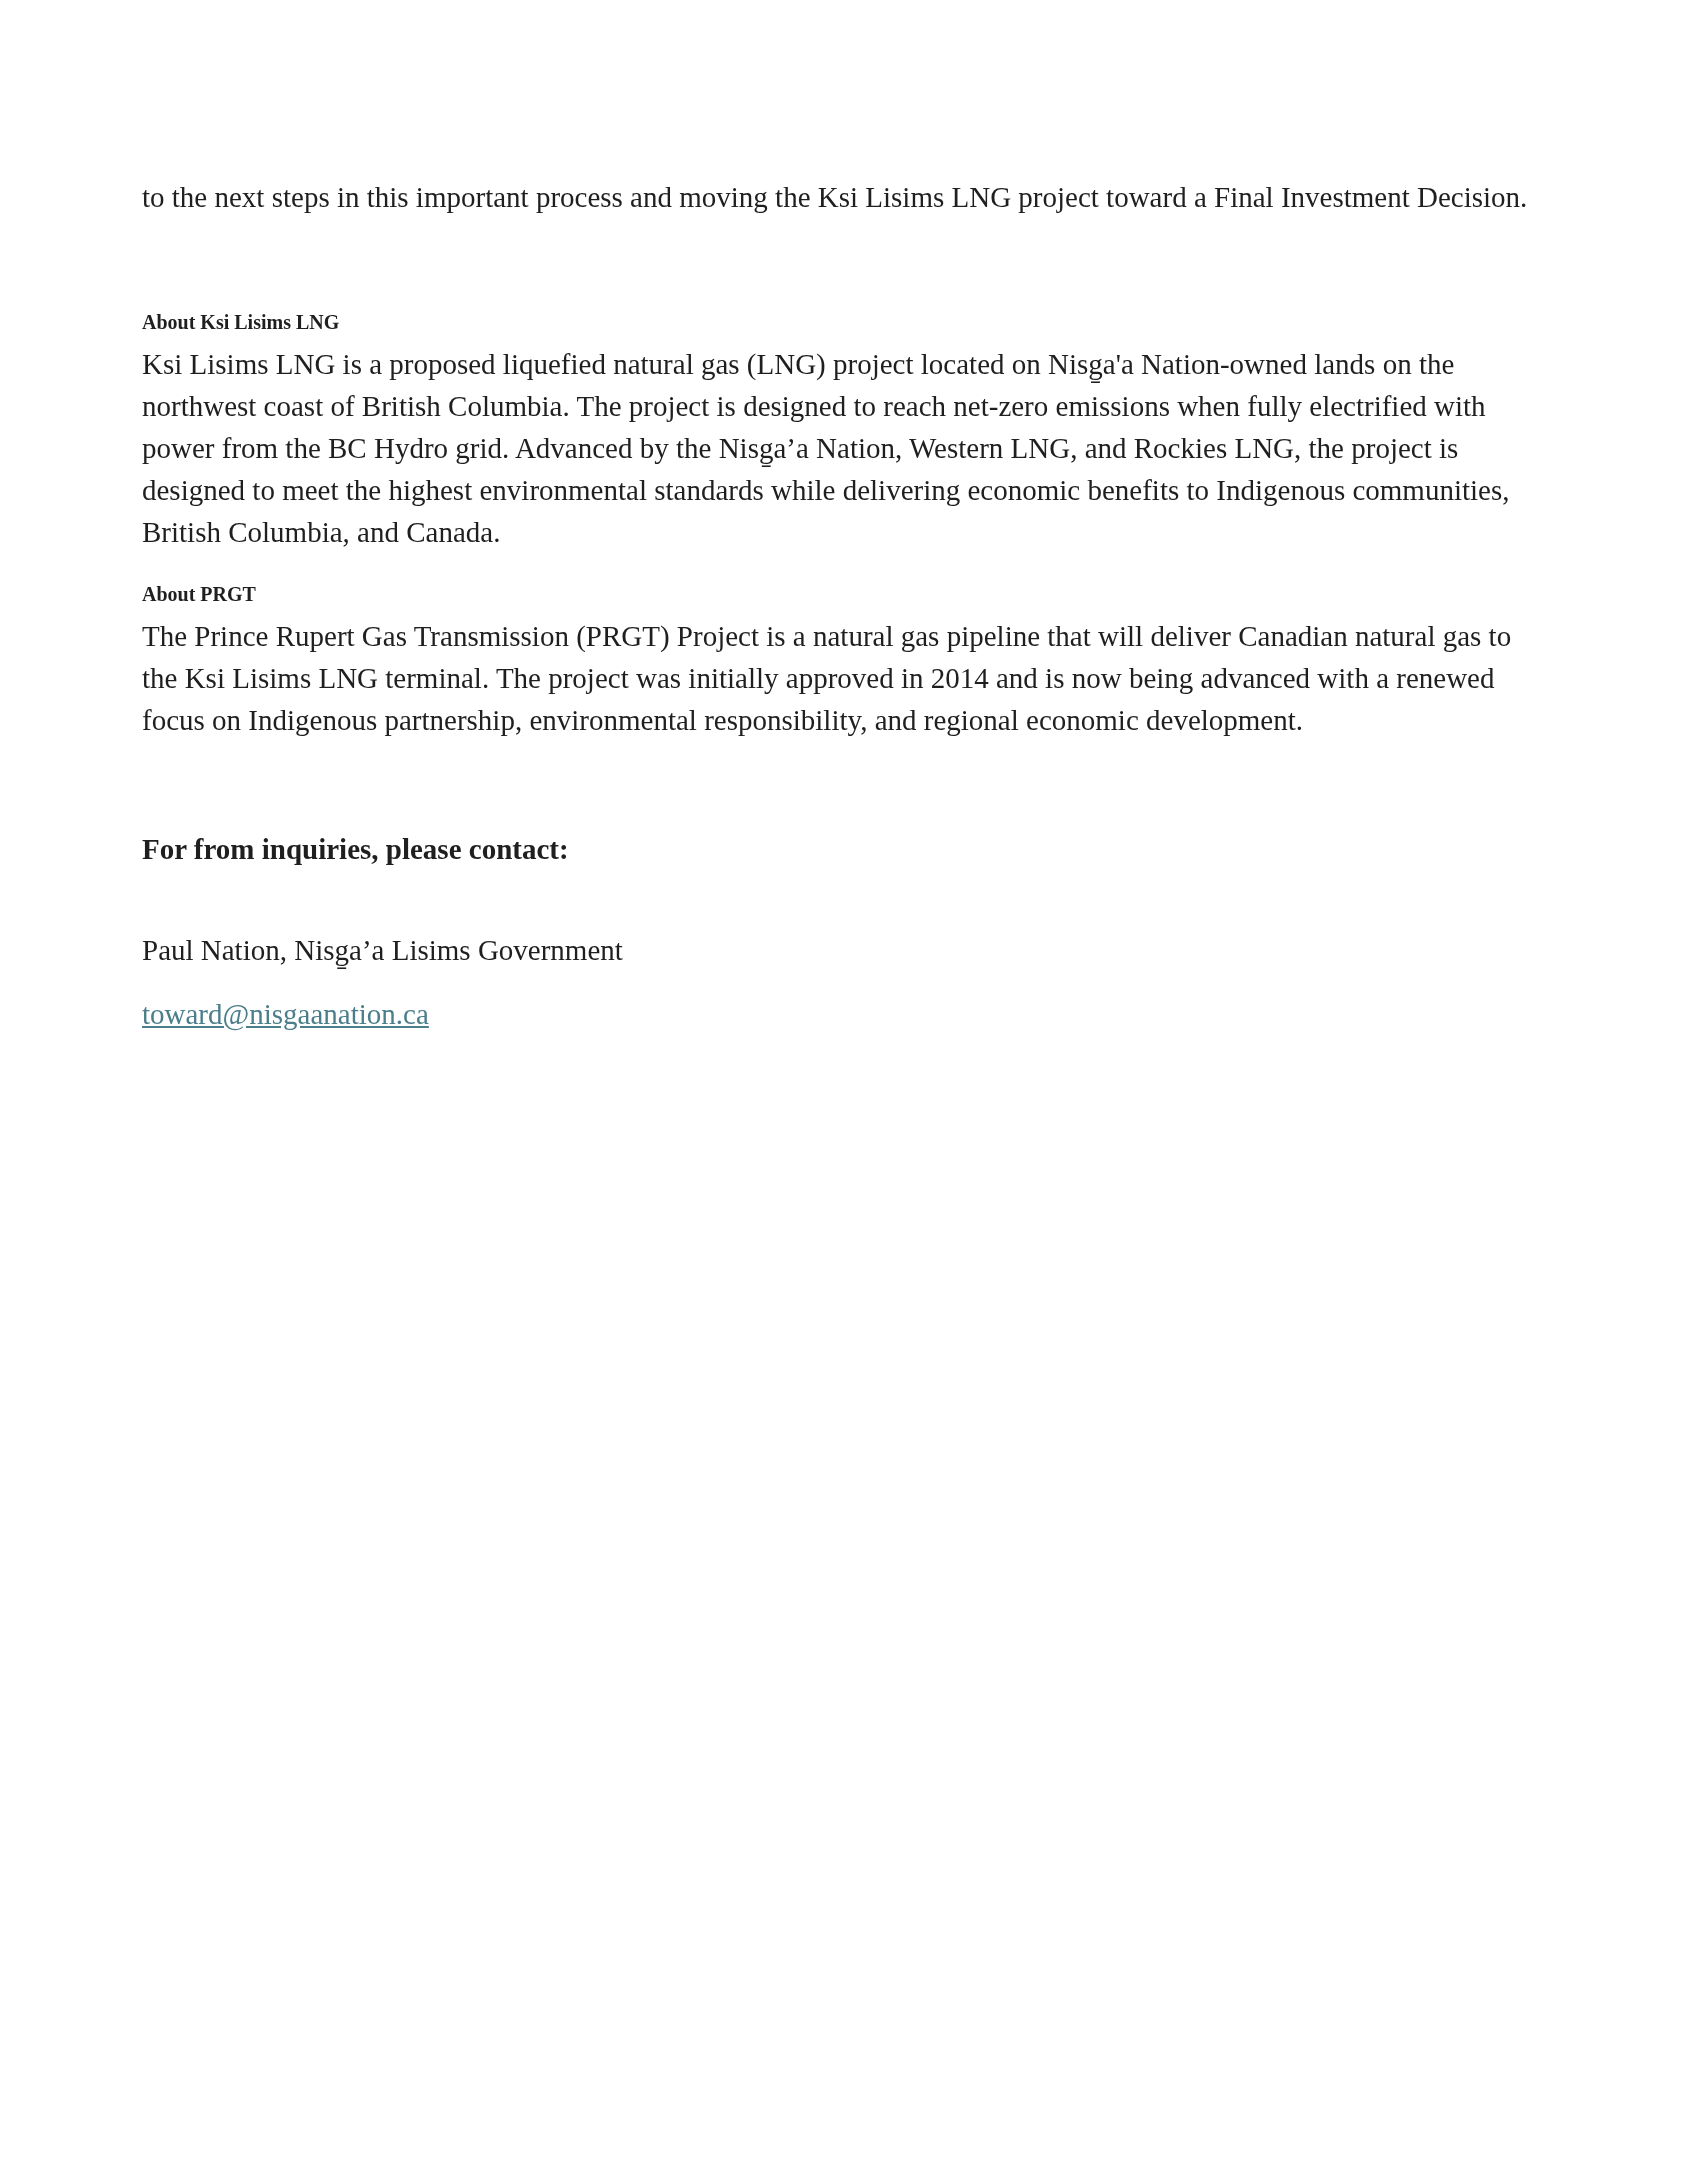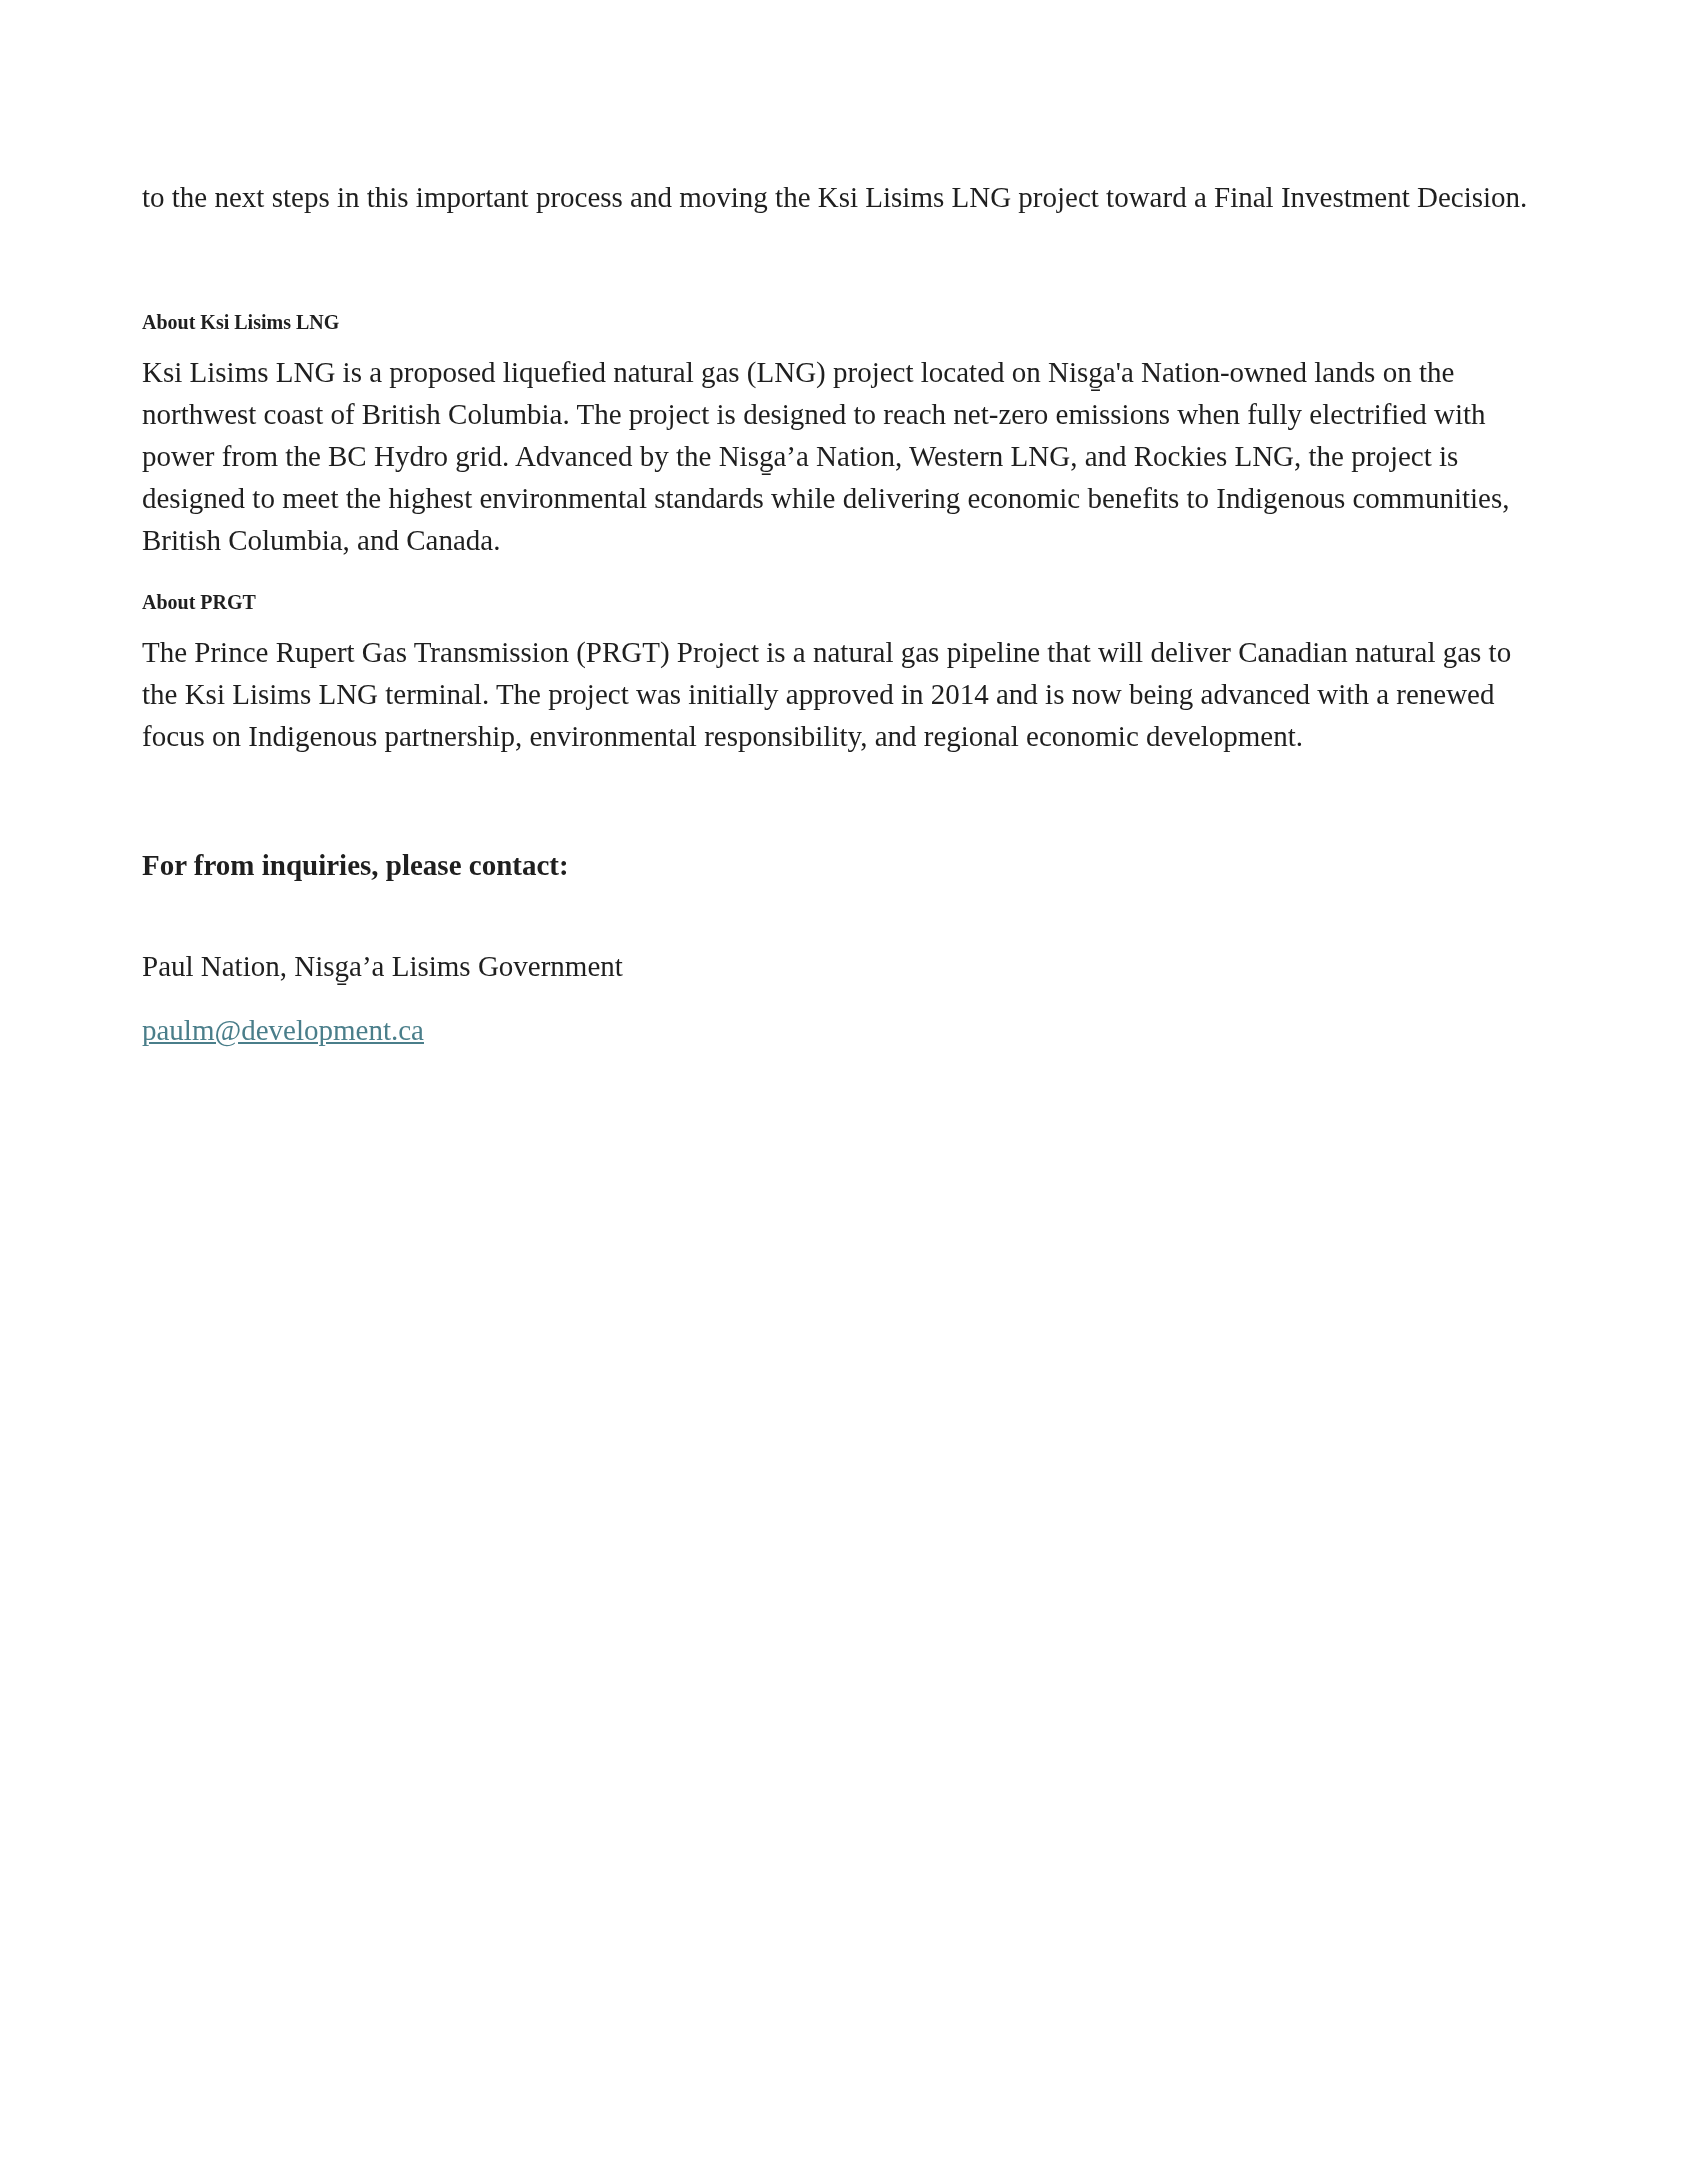--- a/index.html
+++ b/index.html
@@ -19,21 +19,20 @@
     width: 1683px;
     height: 2178px;
     padding: 176px 142px 0 142px;
     background: #ffffff;
   }
   .doc-text {
     font-size: 29px;
     line-height: 42px;
     color: #1f1f1f;
     max-width: 1406px;
-    margin-top: 8px;
   }
   p {
     margin: 0;
   }
   .intro-paragraph {
     margin-top: 0;
   }
   .section-heading {
     font-weight: bold;
     margin: 0;
@@ -78,17 +77,17 @@
   <div class="section-about-prgt">
     <p class="doc-text section-heading">About PRGT</p>
     <p class="doc-text">The Prince Rupert Gas Transmission (PRGT) Project is a natural gas pipeline that will deliver Canadian natural gas to the Ksi Lisims LNG terminal. The project was initially approved in 2014 and is now being advanced with a renewed focus on Indigenous partnership, environmental responsibility, and regional economic development.</p>
   </div>
 
   <p class="doc-text media-contact-heading">For from inquiries, please contact:</p>
 
   <p class="doc-text contact-name">Paul Nation, Nisg̱a’a Lisims Government</p>
 
   <p class="doc-text contact-email-line">
-    <a class="contact-email">paulm@development.ca</a>
+    <a class="contact-email">toward@nisgaanation.ca</a>
   </p>
 
 </div>
 
 
 </body></html>

